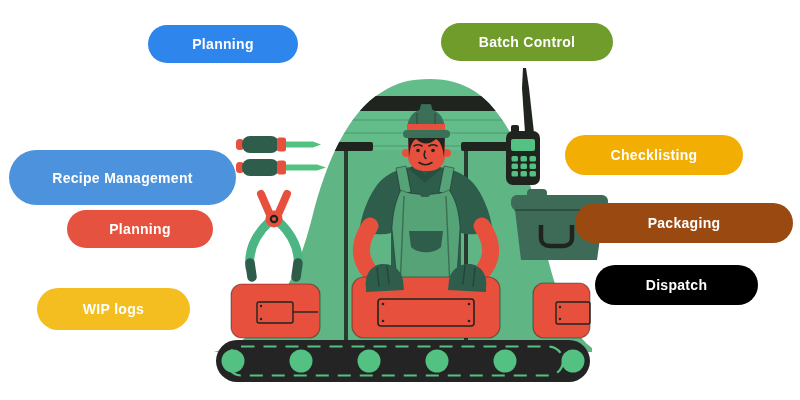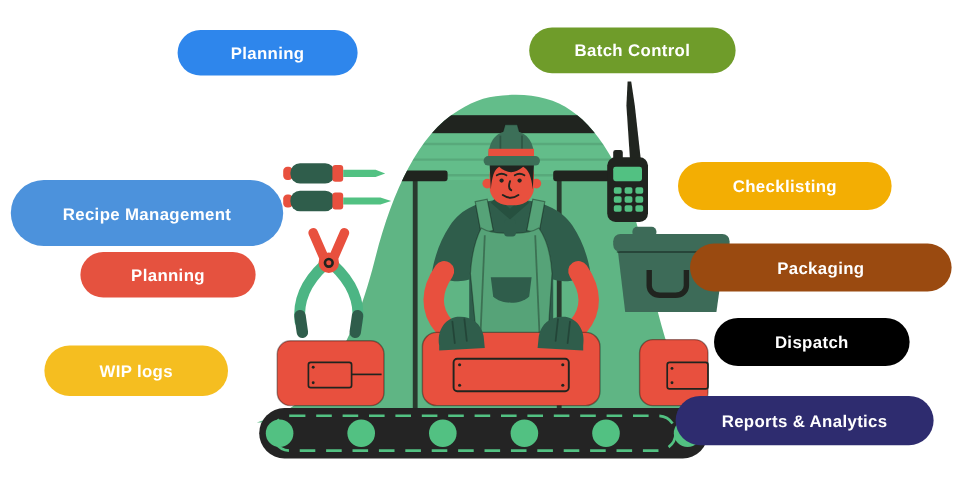--- a/index.html
+++ b/index.html
@@ -220,17 +220,14 @@
   </div>
   <div class="pill pill--check" style="background-color: rgb(243, 174, 3);">
     <span>Checklisting</span>
   </div>
   <div class="pill pill--pack" style="background-color: rgb(154, 74, 16);">
     <span>Packaging</span>
   </div>
   <div class="pill pill--dispatch" style="background-color: #000000;">
     <span>Dispatch</span>
   </div>
-  <div class="pill pill--reports" style="background-color: rgb(46, 44, 111);">
-    <span>Reports &amp; Analytics</span>
-  </div>
 
 </div>
 
 </body></html>

